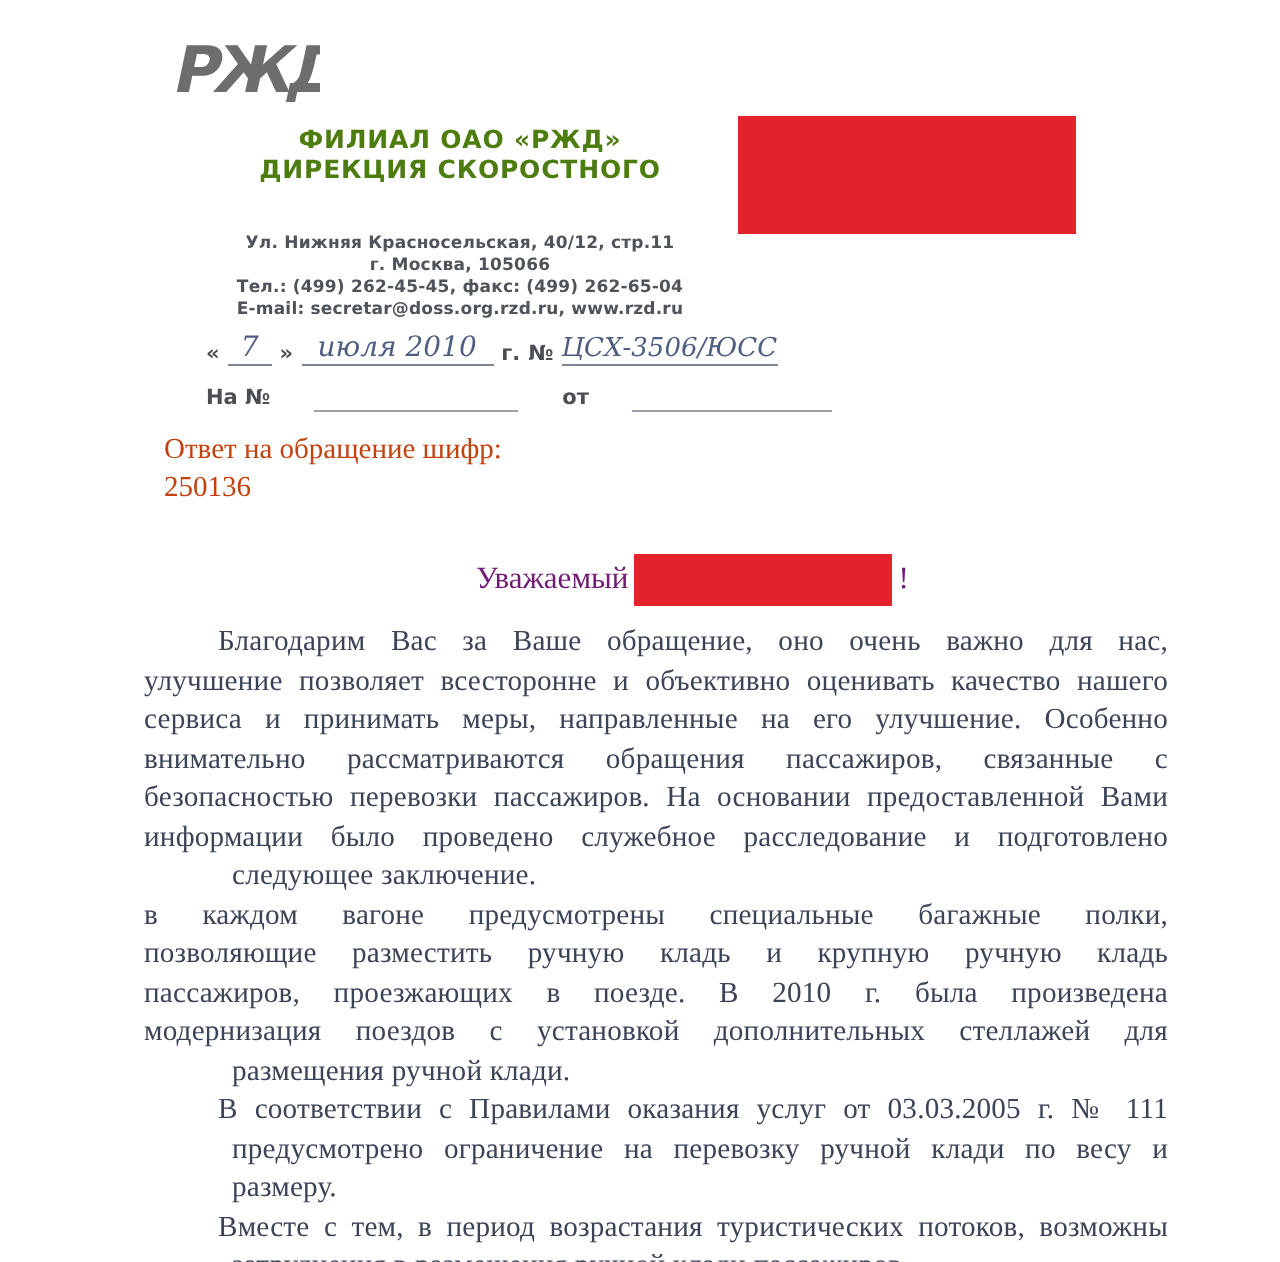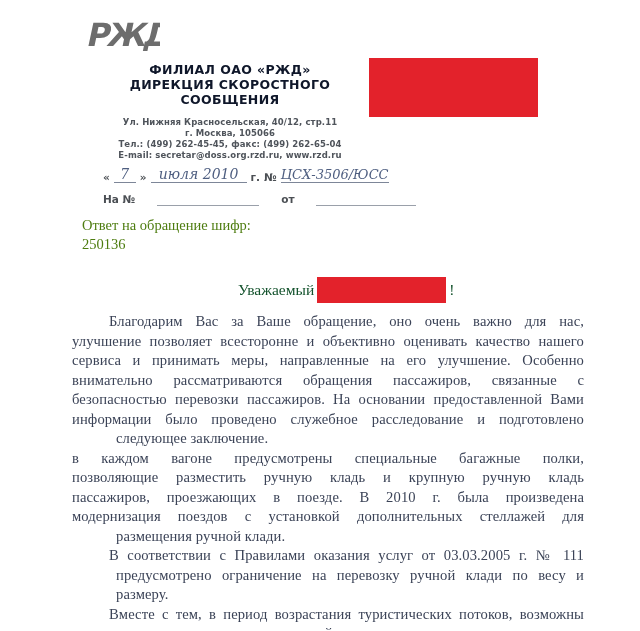--- a/index.html
+++ b/index.html
@@ -6,21 +6,21 @@
   .page {
     position:relative; width:640px; height:631px; margin:0 auto;
     background:#ffffff; overflow:hidden;
     font-family:"Liberation Serif", serif; color:#3b4357;
   }
   
   .logo-wrap { position:absolute; left:80px; top:6px; width:80px; height:52px; }
   .org-block {
     position:absolute; left:105px; top:62px; width:250px; text-align:center;
     font-family:"DejaVu Sans", sans-serif; font-weight:bold;
-    font-size:12.5px; line-height:15px; color:#0f172a; letter-spacing:0.4px;
+    font-size:12.5px; line-height:15px; color:#4d7c0f; letter-spacing:0.4px;
   }
   .addr-block {
     position:absolute; left:95px; top:117px; width:270px; text-align:center;
     font-family:"DejaVu Sans", sans-serif; font-weight:bold;
     font-size:8.5px; line-height:11px; color:#4f545b; letter-spacing:0.1px;
   }
   .redact { background:#e3222b; }
   .redact-top { position:absolute; left:369px; top:58px; width:169px; height:59px; }
   
   .printed {
@@ -37,26 +37,26 @@
     display:flex; align-items:flex-end; gap:4px;
   }
   .na-row {
     position:absolute; left:103px; top:191px; height:16px;
     display:flex; align-items:center; gap:22px;
   }
   .blank { display:inline-block; border-bottom:1px solid #9aa0aa; height:13px; }
   
   .subject {
     position:absolute; left:82px; top:216px;
-    font-size:14.5px; line-height:19px; color:#4d7c0f;
+    font-size:14.5px; line-height:19px; color:#c2410c;
   }
   .salutation {
     position:absolute; left:238px; top:277px;
     display:flex; align-items:center; gap:3px;
-    font-size:15.5px; color:#14532d;
+    font-size:15.5px; color:#701a75;
   }
   .redact-name { width:129px; height:26px; }
   
   .body-text {
     position:absolute; left:72px; top:312px; width:512px;
     font-size:14.6px; line-height:19.5px; color:#3b4357;
     letter-spacing:0.1px;
   }
   .body-text p { margin:0; }
   .bl { text-align:justify; text-align-last:justify; }
@@ -72,21 +72,20 @@
     <svg width="80" height="52" viewBox="0 0 80 52">
       <g transform="translate(14,0) skewX(-12)">
         <text x="0" y="40" font-family="DejaVu Sans, sans-serif" font-size="32" font-weight="bold" fill="#6d6d6d" letter-spacing="-3">РЖД</text>
       </g>
     </svg>
   </div>
 
   <div class="org-block">
     <div>ФИЛИАЛ ОАО «РЖД»</div>
     <div>ДИРЕКЦИЯ СКОРОСТНОГО</div>
-    <div>СООБЩЕНИЯ</div>
   </div>
 
   <div class="addr-block">
     <div>Ул. Нижняя Красносельская, 40/12, стр.11</div>
     <div>г. Москва, 105066</div>
     <div>Тел.: (499) 262-45-45, факс: (499) 262-65-04</div>
     <div>E-mail: secretar@doss.org.rzd.ru, www.rzd.ru</div>
   </div>
 
   <div class="redact redact-top"></div>

